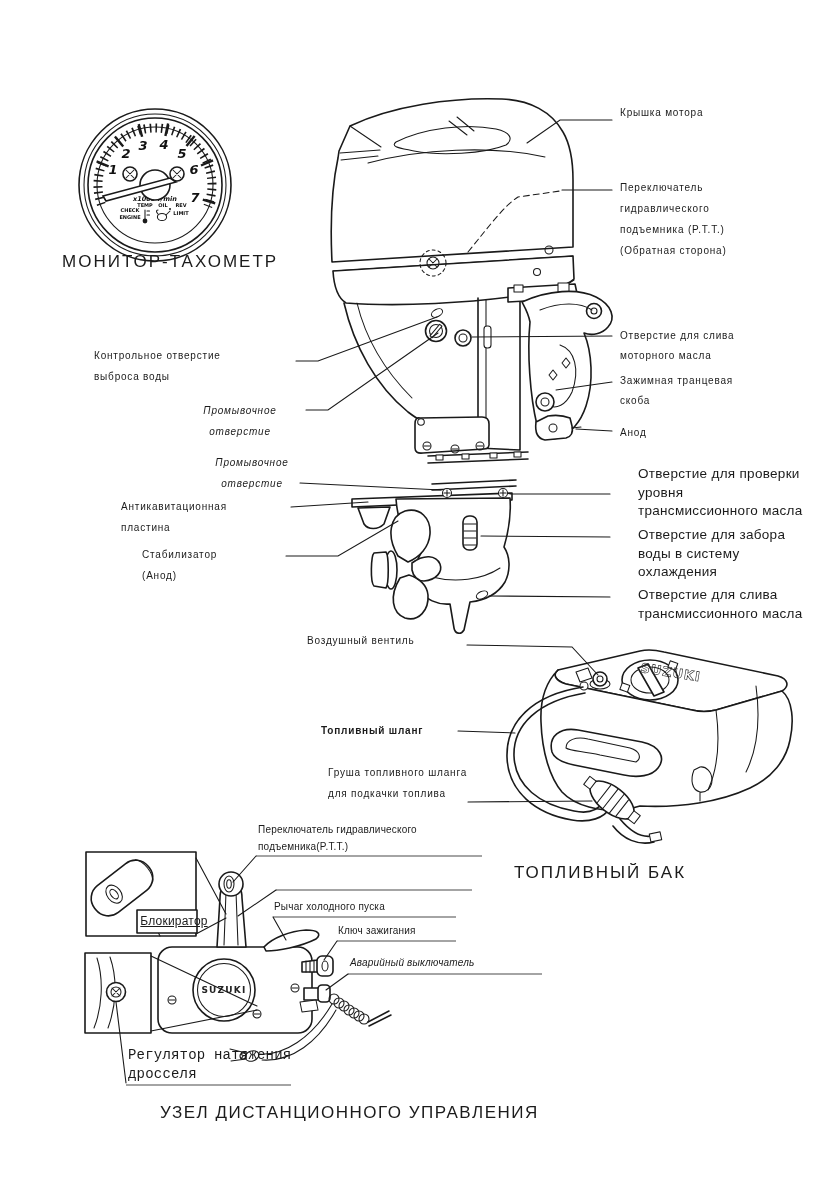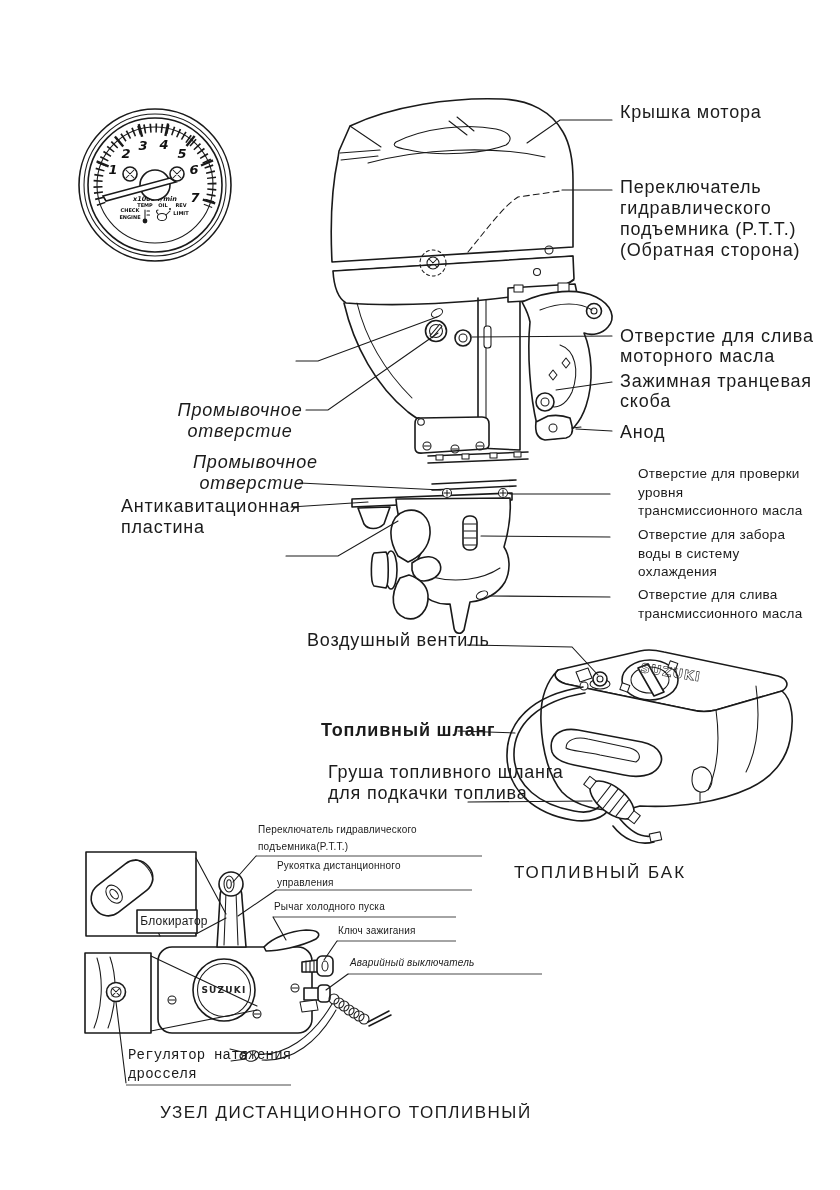--- a/index.html
+++ b/index.html
@@ -1,20 +1,20 @@
 <!DOCTYPE html>
 <html><head>
 <meta charset="utf-8">
 <style>
   html,body{margin:0;padding:0;background:#fff;}
   #page{position:relative;width:840px;height:1190px;background:#ffffff;overflow:hidden;
         font-family:"Liberation Sans",sans-serif;color:#1b1b1b;}
   svg#art{position:absolute;left:0;top:0;z-index:1;}
   .lbl,.lbl-sm,.lbl-md,.cap,.boxlbl{position:absolute;z-index:2;white-space:pre-line;color:#1b1b1b;}
-  .lbl{font-size:18px;line-height:21px;letter-spacing:0.8px;}
+  .lbl{font-size:10px;line-height:21px;letter-spacing:0.8px;}
   .lbl-sm{font-size:13.5px;line-height:18.5px;letter-spacing:0.3px;margin-left:20px;}
   .lbl-md{font-size:10px;line-height:17px;letter-spacing:0.2px;}
   .cap{font-size:17px;letter-spacing:2px;font-weight:400;}
   .boxlbl{font-size:12px;letter-spacing:0.2px;text-align:center;}
   .ctr{text-align:center;font-style:italic;}
   
   .ln{stroke:#1a1a1a;fill:none;stroke-width:1.6;stroke-linejoin:round;stroke-linecap:round;}
   .thin{stroke:#1a1a1a;fill:none;stroke-width:1.05;stroke-linejoin:round;stroke-linecap:round;}
   .wfill{fill:#ffffff;}
   .leader{stroke:#1a1a1a;stroke-width:1.1;fill:none;stroke-linecap:round;}
@@ -356,58 +356,61 @@
     <path class="rule" d="M 273,917 L 456,917"></path>   
         <path class="leader" d="M 273,917 L 286,940"></path>
     <path class="rule" d="M 337,941 L 456,941"></path>   
         <path class="leader" d="M 337,941 L 324,960"></path>
     <path class="rule" d="M 348,974 L 542,974"></path>   
         <path class="leader" d="M 348,974 L 326,990"></path>
     <path class="rule" d="M 126,1085 L 291,1085"></path>
   </g>
 </svg>
 
+  <div class="cap" style="left:62px;top:252px;">МОНИТОР-ТАХОМЕТР</div>
 
   <div class="lbl" style="left:620px;top:102px;">Крышка мотора</div>
   <div class="lbl" style="left:620px;top:177px;">Переключатель
 гидравлического
 подъемника (P.T.T.)
 (Обратная сторона)</div>
   <div class="lbl" style="left:620px;top:326px;line-height:20px;">Отверстие для слива
 моторного масла</div>
   <div class="lbl" style="left:620px;top:371px;line-height:20px;">Зажимная транцевая
 скоба</div>
   <div class="lbl" style="left:620px;top:422px;">Анод</div>
   <div class="lbl-sm" style="left:618px;top:465px;">Отверстие для проверки
 уровня
 трансмиссионного масла</div>
   <div class="lbl-sm" style="left:618px;top:526px;">Отверстие для забора
 воды в  систему
 охлаждения</div>
   <div class="lbl-sm" style="left:618px;top:586px;">Отверстие для слива
 трансмиссионного масла</div>
 
+  <div class="lbl" style="left:94px;top:345px;">Контрольное отверстие
+выброса воды</div>
   <div class="lbl ctr" style="left:170px;top:400px;width:140px;">Промывочное
 отверстие</div>
   <div class="lbl ctr" style="left:193px;top:452px;width:118px;">Промывочное
 отверстие</div>
   <div class="lbl" style="left:121px;top:496px;">Антикавитационная
 пластина</div>
+  <div class="lbl" style="left:142px;top:544px;">Стабилизатор
+(Анод)</div>
 
   <div class="lbl" style="left:307px;top:630px;">Воздушный вентиль</div>
   <div class="lbl" style="left:321px;top:720px;font-weight:bold;">Топливный шланг</div>
   <div class="lbl" style="left:284px;top:762px;margin-left:44px;">Груша топливного шланга
 для подкачки топлива</div>
   <div class="cap" style="left:514px;top:831px;margin-top:32px;">ТОПЛИВНЫЙ БАК</div>
 
   <div class="lbl-md" style="left:258px;top:821px;">Переключатель гидравлического
 подъемника(P.T.T.)</div>
-  <div class="lbl-md" style="left:277px;top:857px;">Рукоятка дистанционного
-управления</div>
   <div class="lbl-md" style="left:274px;top:898px;">Рычаг холодного пуска</div>
   <div class="lbl-md" style="left:338px;top:922px;">Ключ зажигания</div>
   <div class="lbl-md" style="left:350px;top:954px;font-style:italic;">Аварийный выключатель</div>
-  <div class="boxlbl" style="left:138px;top:914px;width:72px;">Блокиратор</div>
+  <div class="boxlbl" style="left:138px;top:914px;width:72px;text-decoration:underline;">Блокиратор</div>
   <div class="lbl-md" style="left:128px;top:1046px;font-size:14px;line-height:19px;font-family:Liberation Mono, monospace;">Регулятор натяжения
 дросселя</div>
-  <div class="cap" style="left:160px;top:1103px;letter-spacing:1.5px;">УЗЕЛ ДИСТАНЦИОННОГО ТОПЛИВНЫЙ</div>
+  <div class="cap" style="left:160px;top:1103px;letter-spacing:1.5px;">УЗЕЛ ДИСТАНЦИОННОГО УПРАВЛЕНИЯ</div>
 
 </div>
 
 </body></html>

